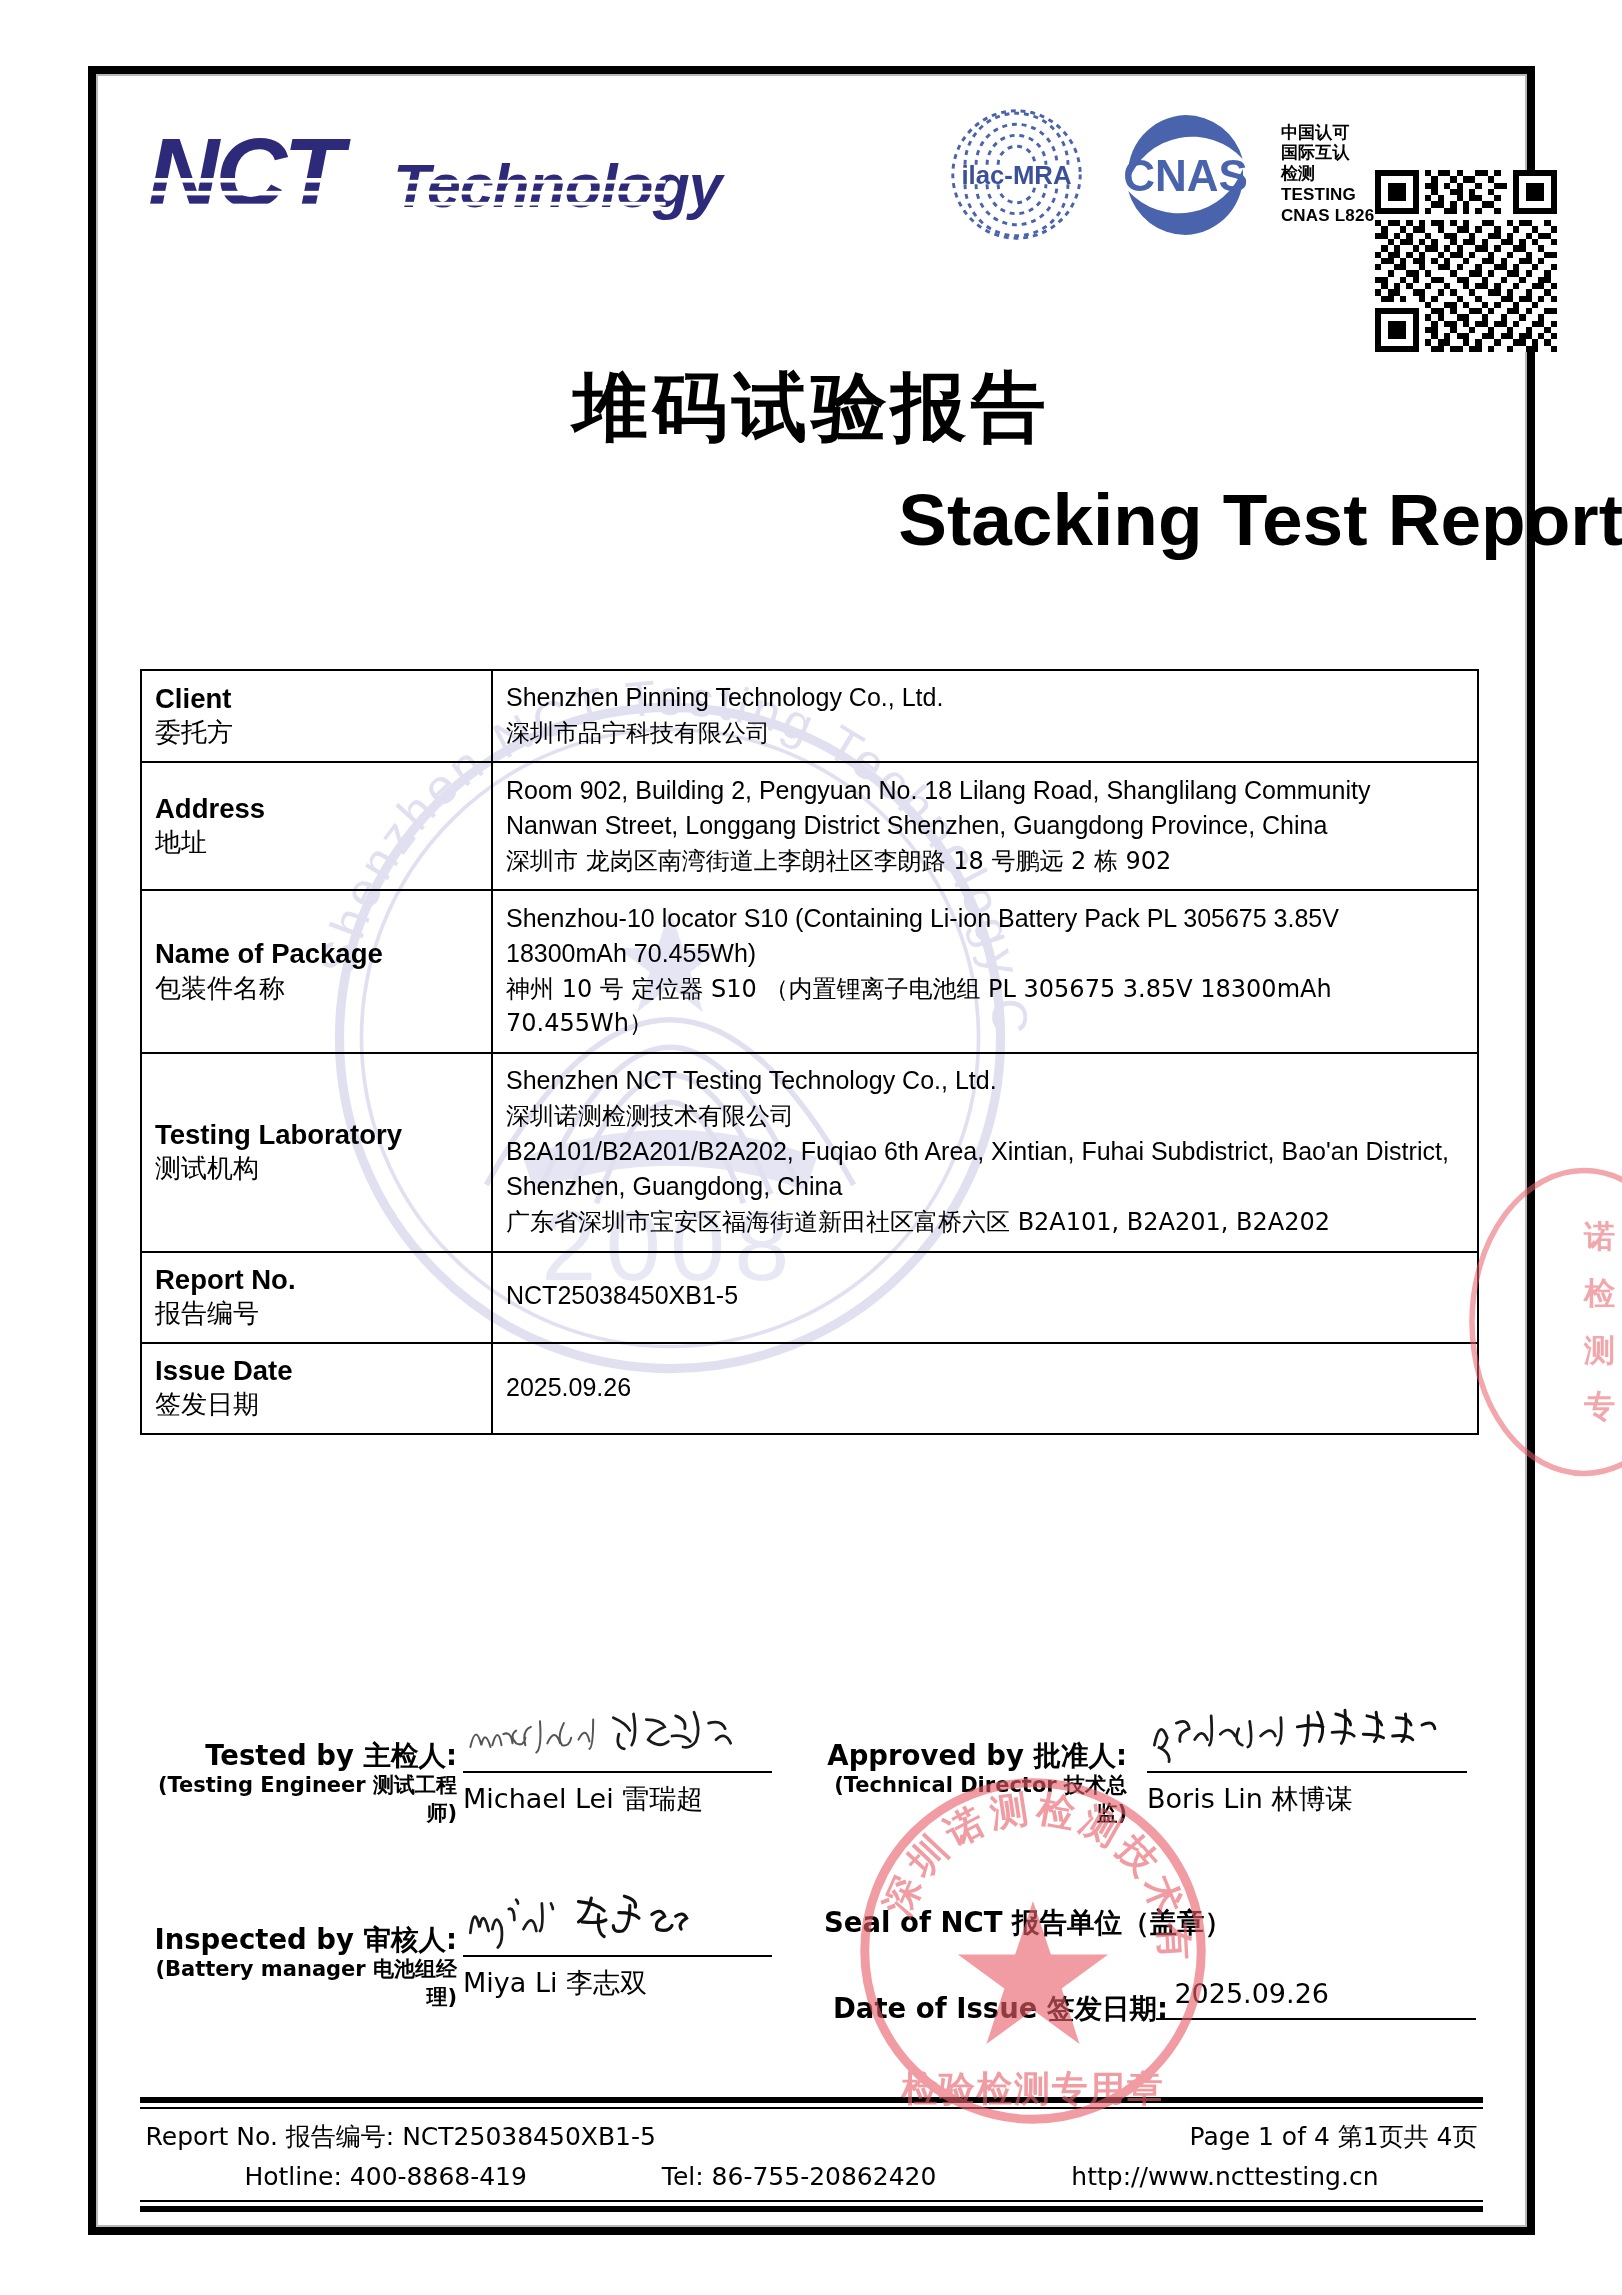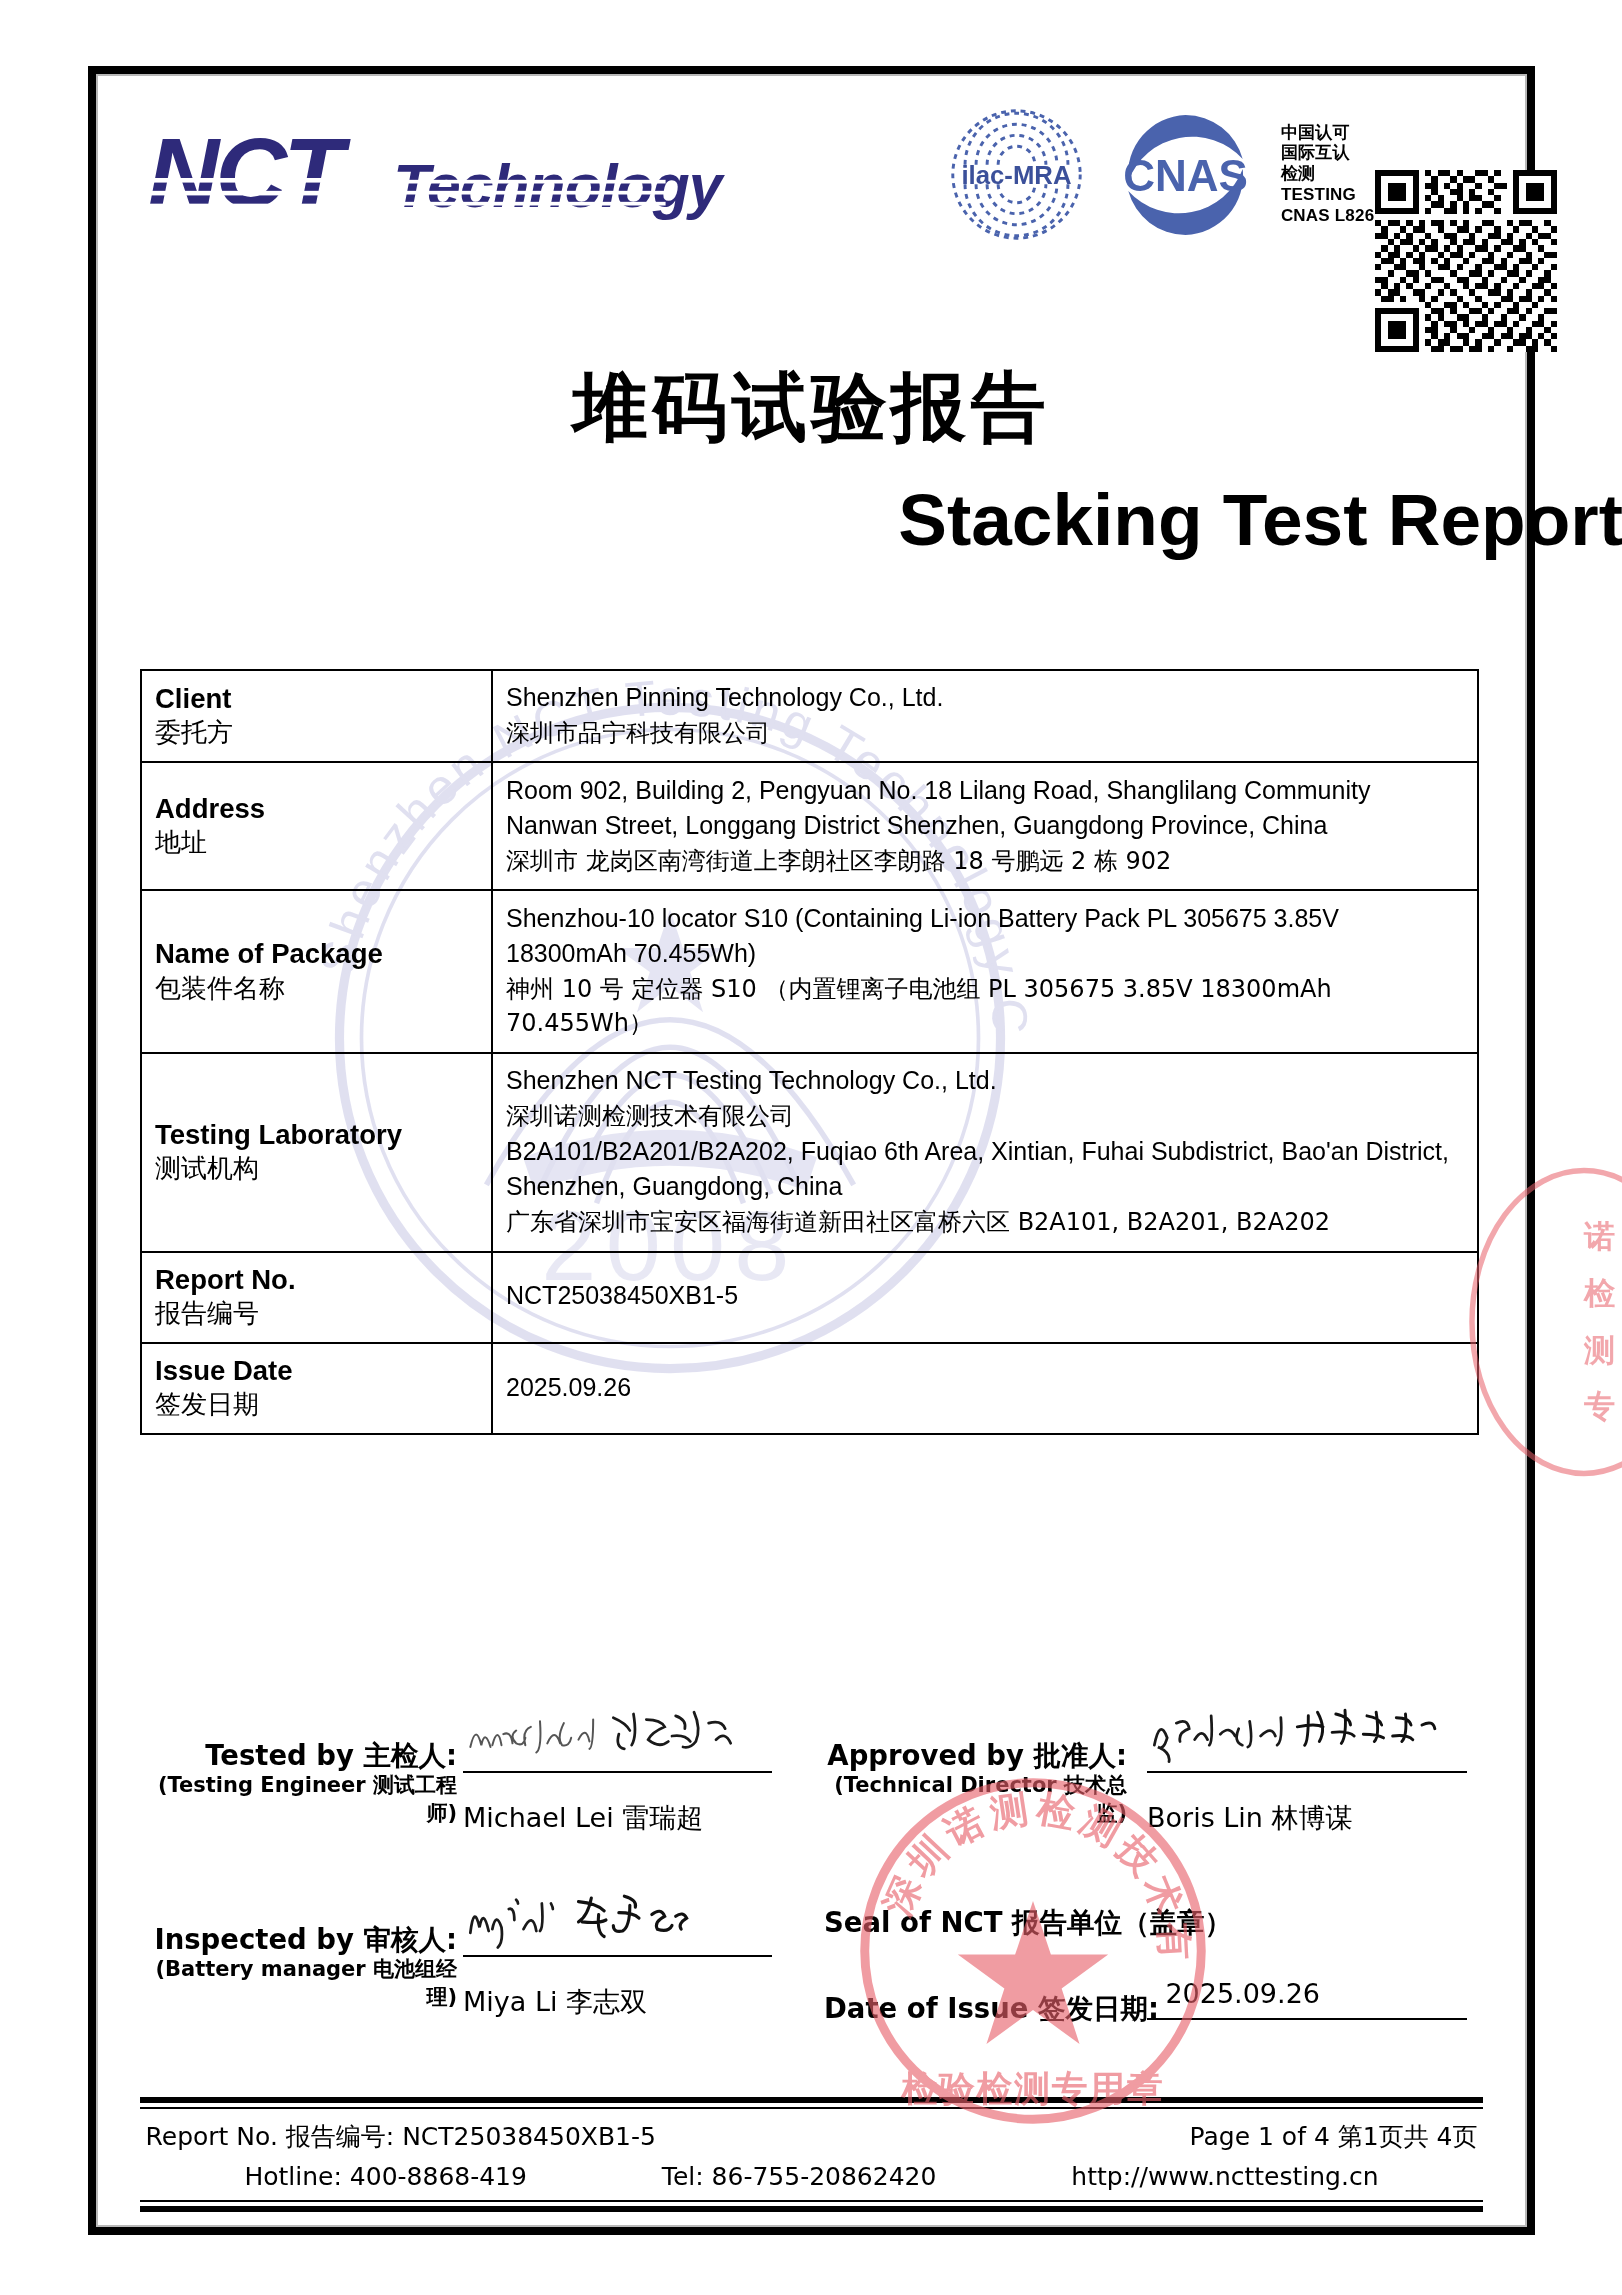--- a/index.html
+++ b/index.html
@@ -225,37 +225,37 @@
   }
   .sig-right-wide { width: 320px; }
   .sig-img { height: 66px; display: block; }
   .sig-line {
     border-top: 2.8px solid #000;
     margin-top: 1.8px;
   }
   .sig-name {
     font-size: 27px;
     font-family: "DejaVu Sans", sans-serif;
-    padding-top: 27px;
+    padding-top: 8px;
     white-space: nowrap;
   }
   .seal-row {
     position: relative;
     height: 84px;
   }
   .seal-row .txt {
     position: absolute;
     left: 0;
     top: 18.4px;
     font-size: 27.5px;
     font-weight: bold;
     font-family: "DejaVu Sans", sans-serif;
     white-space: nowrap;
   }
-  .date-row { position: relative; height: 101px; }
+  .date-row { position: relative; height: 101px; margin-left: 9px; }
   .date-row .txt {
     position: absolute;
     left: 0;
     top: 20px;
     font-size: 27.5px;
     font-weight: bold;
     font-family: "DejaVu Sans", sans-serif;
     white-space: nowrap;
   }
   .date-val-wrap {

